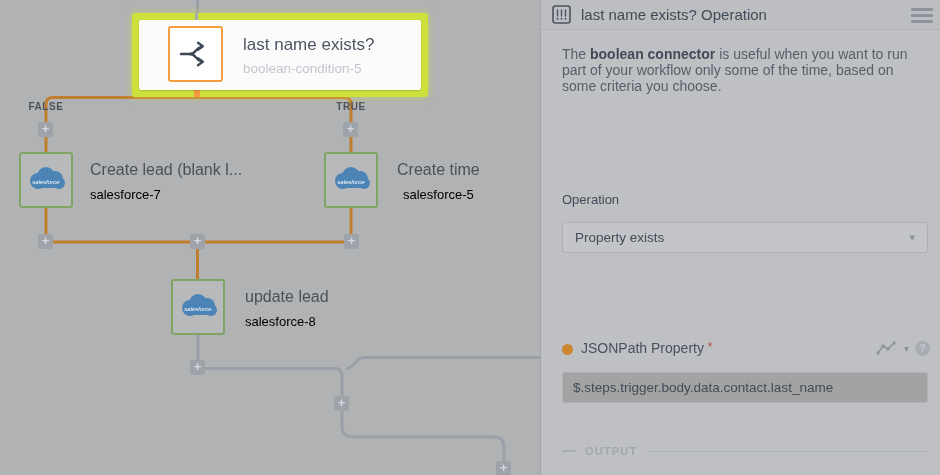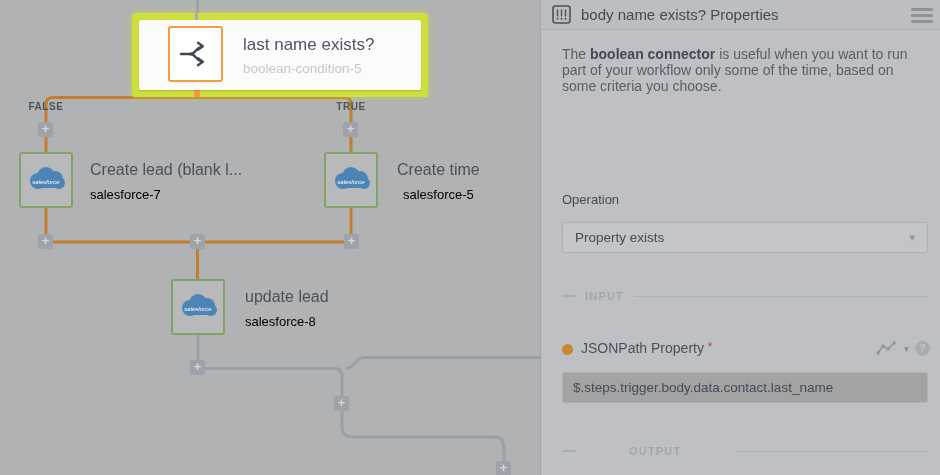--- a/index.html
+++ b/index.html
@@ -180,42 +180,37 @@
         <path d="M5.5,5 V11"></path>
           <path d="M9.5,5 V11"></path>
           <path d="M13.5,5 V11"></path>
       </g>
       <g fill="#4a545f">
         <circle cx="5.5" cy="13.8" r="1"></circle>
           <circle cx="9.5" cy="13.8" r="1"></circle>
           <circle cx="13.5" cy="13.8" r="1"></circle>
       </g>
     </svg>
-    <div class="panel-title">body name exists? Properties</div>
+    <div class="panel-title">last name exists? Operation</div>
     <div class="hamburger">
         <span></span>
         <span></span>
         <span></span>
       </div>
   </div>
 
   <div class="desc" style="top:46px;"><span>The </span><b>boolean connector</b><span> is useful when you want to run part of your workflow only some of the time, based on some criteria you choose.</span></div>
 
   <div class="op-label">Operation</div>
 
   <div class="select">
     <span class="sel-text">Property exists</span>
     <span class="sel-caret">▾</span>
   </div>
 
-  <div class="divider" style="top:289px;">
-    <span class="dash"></span>
-    <span class="dlabel">INPUT</span>
-    <span class="rule"></span>
-  </div>
 
   <div class="jp-row">
     <span class="jp-dot"></span>
     <span class="jp-label"><span>JSONPath Property</span> <span class="jp-req">*</span></span>
     <span class="jp-icons">
       <svg width="22" height="16" viewBox="0 0 22 16">
         <polyline points="2,13 7,6 12,9 18,3" fill="none" stroke="#8d939b" stroke-width="1.5"></polyline>
         <g fill="#8d939b">
           <rect x="0.5" y="11.5" width="3" height="3"></rect>
             <rect x="5.5" y="4.5" width="3" height="3"></rect>
@@ -223,19 +218,19 @@
             <rect x="16.5" y="1.5" width="3" height="3"></rect>
         </g>
       </svg>
       <span class="jp-caret">▾</span>
       <span class="jp-help">?</span>
     </span>
   </div>
 
   <input class="jp-field" value="$.steps.trigger.body.data.contact.last_name" style="">
 
-  <div class="divider" style="top:444px;gap:44px;">
+  <div class="divider" style="top:444px;">
     <span class="dash"></span>
     <span class="dlabel">OUTPUT</span>
     <span class="rule"></span>
   </div>
 
 </div>
 
 </body></html>

